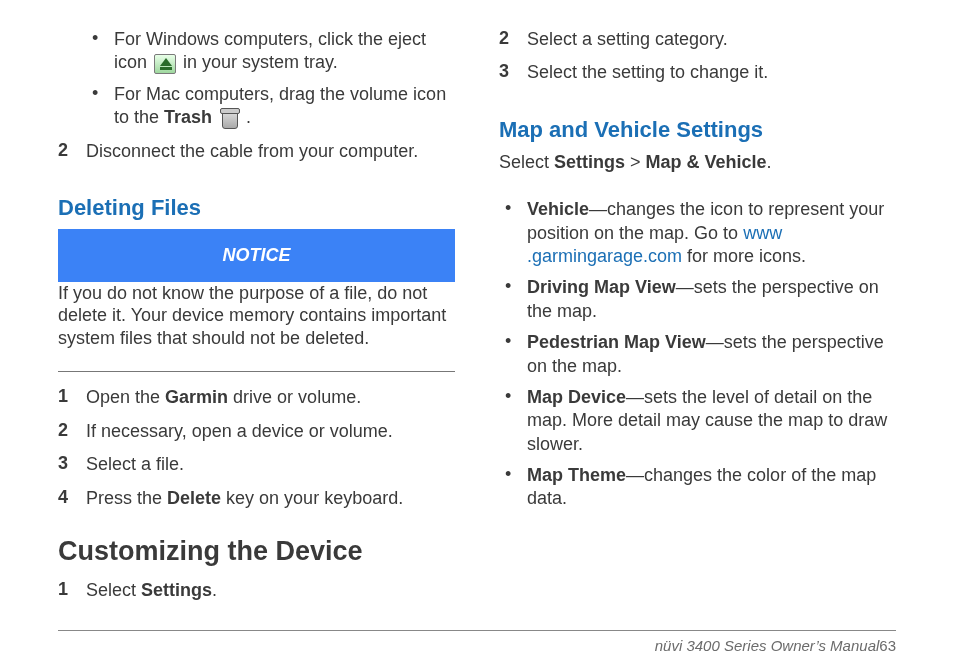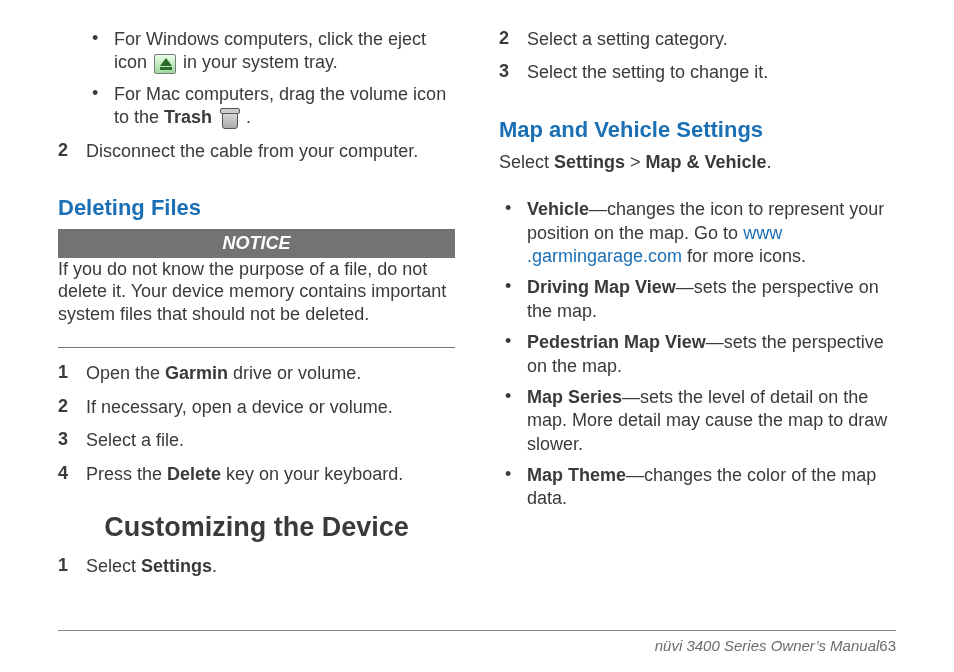--- a/index.html
+++ b/index.html
@@ -52,32 +52,31 @@
     color: #1b6fb5;
     font-size: 22px;
     font-weight: bold;
     margin-top: 32px;
     margin-bottom: 8px;
   }
   .h1 {
     color: #3a3a3a;
     font-size: 27px;
     font-weight: bold;
-    text-align: center;
     margin-top: 26px;
     margin-bottom: 12px;
   }
   .notice-bar {
-    background: #737373;
+    background: #3b82f6;
     color: #fff;
     font-style: italic;
     font-weight: bold;
     text-align: center;
     font-size: 18px;
-    padding: 4px 0;
+    padding: 16px 0;
   }
   .notice-text {
     font-size: 18px;
     line-height: 1.25;
     color:#3a3a3a;
     padding-bottom: 22px;
     border-bottom: 1px solid #777;
     margin-bottom: 14px;
   }
   .inline-icon {
@@ -245,21 +244,21 @@
     <div class="bullet-row">
       <div class="bullet-dot">•</div>
       <div class="bullet-content">
         <span class="bold">Pedestrian Map View</span><span>—sets the perspective on the map.</span>
       </div>
     </div>
 
     <div class="bullet-row">
       <div class="bullet-dot">•</div>
       <div class="bullet-content">
-        <span class="bold">Map Series</span><span>—sets the level of detail on the map. More detail may cause the map to draw slower.</span>
+        <span class="bold">Map Device</span><span>—sets the level of detail on the map. More detail may cause the map to draw slower.</span>
       </div>
     </div>
 
     <div class="bullet-row">
       <div class="bullet-dot">•</div>
       <div class="bullet-content">
         <span class="bold">Map Theme</span><span>—changes the color of the map data.</span>
       </div>
     </div>
 

